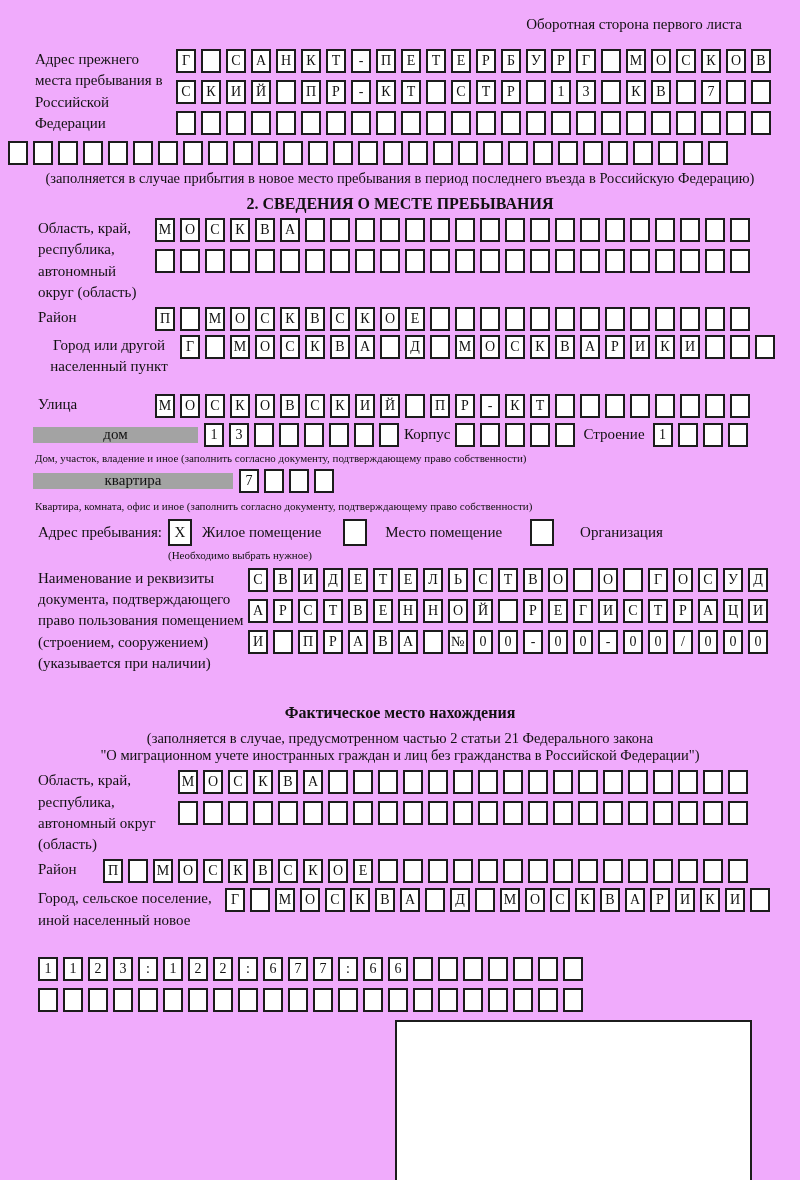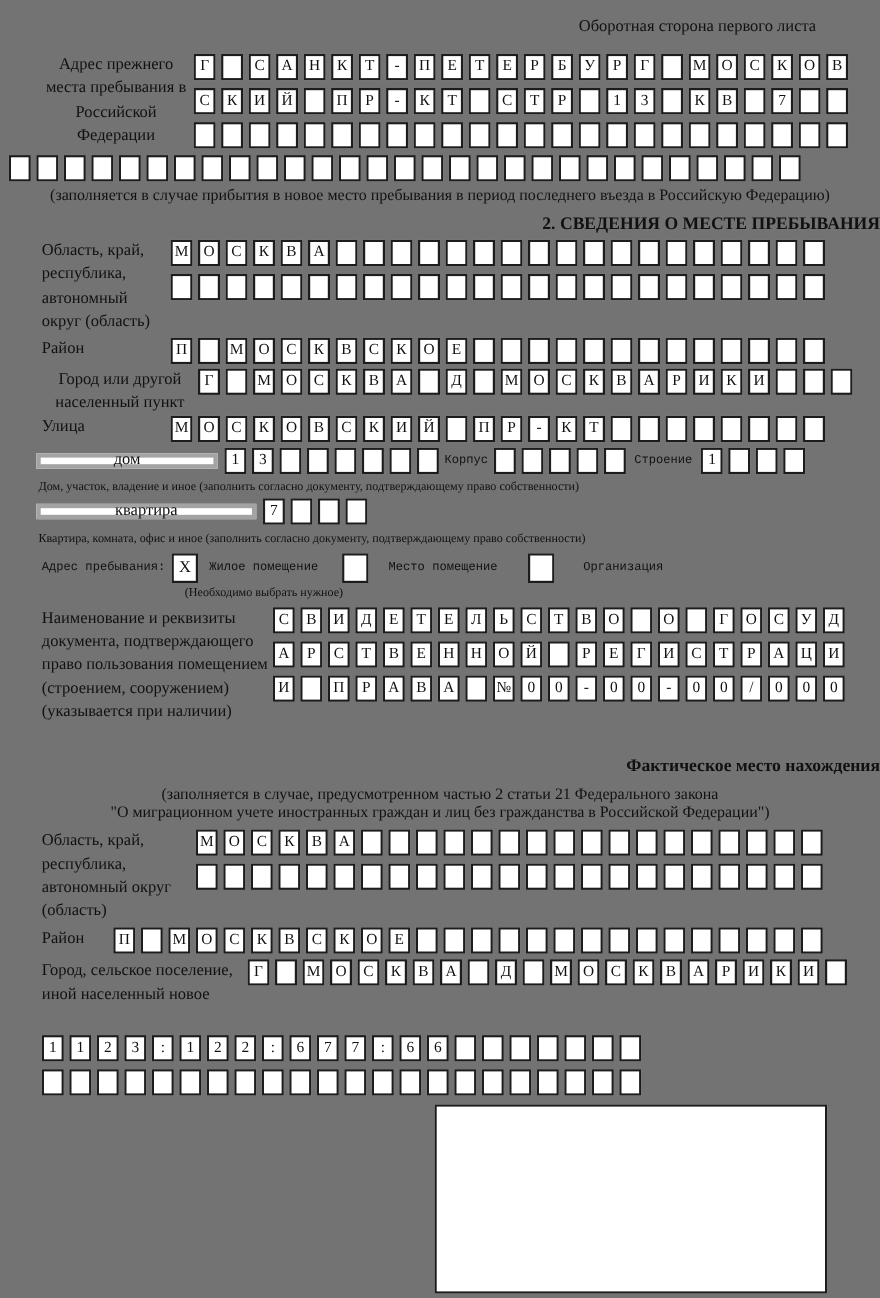--- a/index.html
+++ b/index.html
@@ -1,47 +1,47 @@
 <!DOCTYPE html>
 <html><head>
 <meta charset="utf-8">
 <style>
   html,body{margin:0;padding:0;background:#ffffff;}
   .page{
     position:relative;
     width:800px;height:1180px;
     margin:0 auto;
-    background:#737373;
+    background:#f0abfc;
     color:#111;
     font-family:"Liberation Serif","DejaVu Serif",serif;
     overflow:hidden;
     box-sizing:border-box;
     padding-top:16px;
   }
   .hdr-note{font-size:15px;text-align:right;padding-right:58px;}
   .lbl{font-size:15px;line-height:1.42;}
-  .inline-lbl{font-size:11px;white-space:nowrap;font-family:Liberation Mono, monospace;}
+  .inline-lbl{font-size:15px;white-space:nowrap;}
   .note{font-size:11px;}
   .note-center{font-size:14.5px;text-align:center;}
-  .title{font-size:16px;font-weight:bold;text-align:right;}
+  .title{font-size:16px;font-weight:bold;text-align:center;}
   .flexblock{display:flex;align-items:flex-start;}
   .rows{display:flex;flex-direction:column;gap:7px;}
   .boxrow{display:flex;gap:5px;}
   .box{
     box-sizing:border-box;
     width:20px;height:24px;
     border:2px solid #1c1c1c;
     display:flex;align-items:center;justify-content:center;
     font-size:14px;line-height:1;
     flex:0 0 auto;
     background:#fff;
   }
   .widebox{
     box-sizing:border-box;
-    height:14px;border:4px solid #a3a3a3;
+    height:14px;border:8px solid #a3a3a3;
     display:flex;align-items:center;justify-content:center;
     font-size:15px;background:#fff;flex:0 0 auto;
   }
   .cbox{
     box-sizing:border-box;
     width:24px;height:27px;border:2px solid #1c1c1c;
     display:flex;align-items:center;justify-content:center;
     font-size:15px;background:#fff;flex:0 0 auto;
   }
   .house-row,.apt-row{display:flex;align-items:center;}
@@ -53,21 +53,21 @@
   }
 </style>
 </head>
 <body>
 
 <div class="page">
 
   <div class="hdr-note">Оборотная сторона первого листа</div>
 
   <div class="flexblock" style="margin-left:35px;margin-top:16px;">
-    <div class="lbl" style="width:141px;text-align:center;">Адрес прежнего места пребывания в Российской Федерации</div>
+    <div class="lbl" style="width:141px;">Адрес прежнего места пребывания в Российской Федерации</div>
     <div class="rows">
       <div class="boxrow">
           <span class="box">Г</span>
           <span class="box"></span>
           <span class="box">С</span>
           <span class="box">А</span>
           <span class="box">Н</span>
           <span class="box">К</span>
           <span class="box">Т</span>
           <span class="box">-</span>
@@ -288,21 +288,21 @@
         <span class="box">Р</span>
         <span class="box">И</span>
         <span class="box">К</span>
         <span class="box">И</span>
         <span class="box"></span>
         <span class="box"></span>
         <span class="box"></span>
       </div>
   </div>
 
-  <div class="flexblock" style="margin-left:38px;margin-top:0;">
+  <div class="flexblock" style="margin-left:38px;margin-top:16px;">
     <div class="lbl" style="width:117px;">Улица</div>
     <div class="boxrow">
         <span class="box">М</span>
         <span class="box">О</span>
         <span class="box">С</span>
         <span class="box">К</span>
         <span class="box">О</span>
         <span class="box">В</span>
         <span class="box">С</span>
         <span class="box">К</span>

